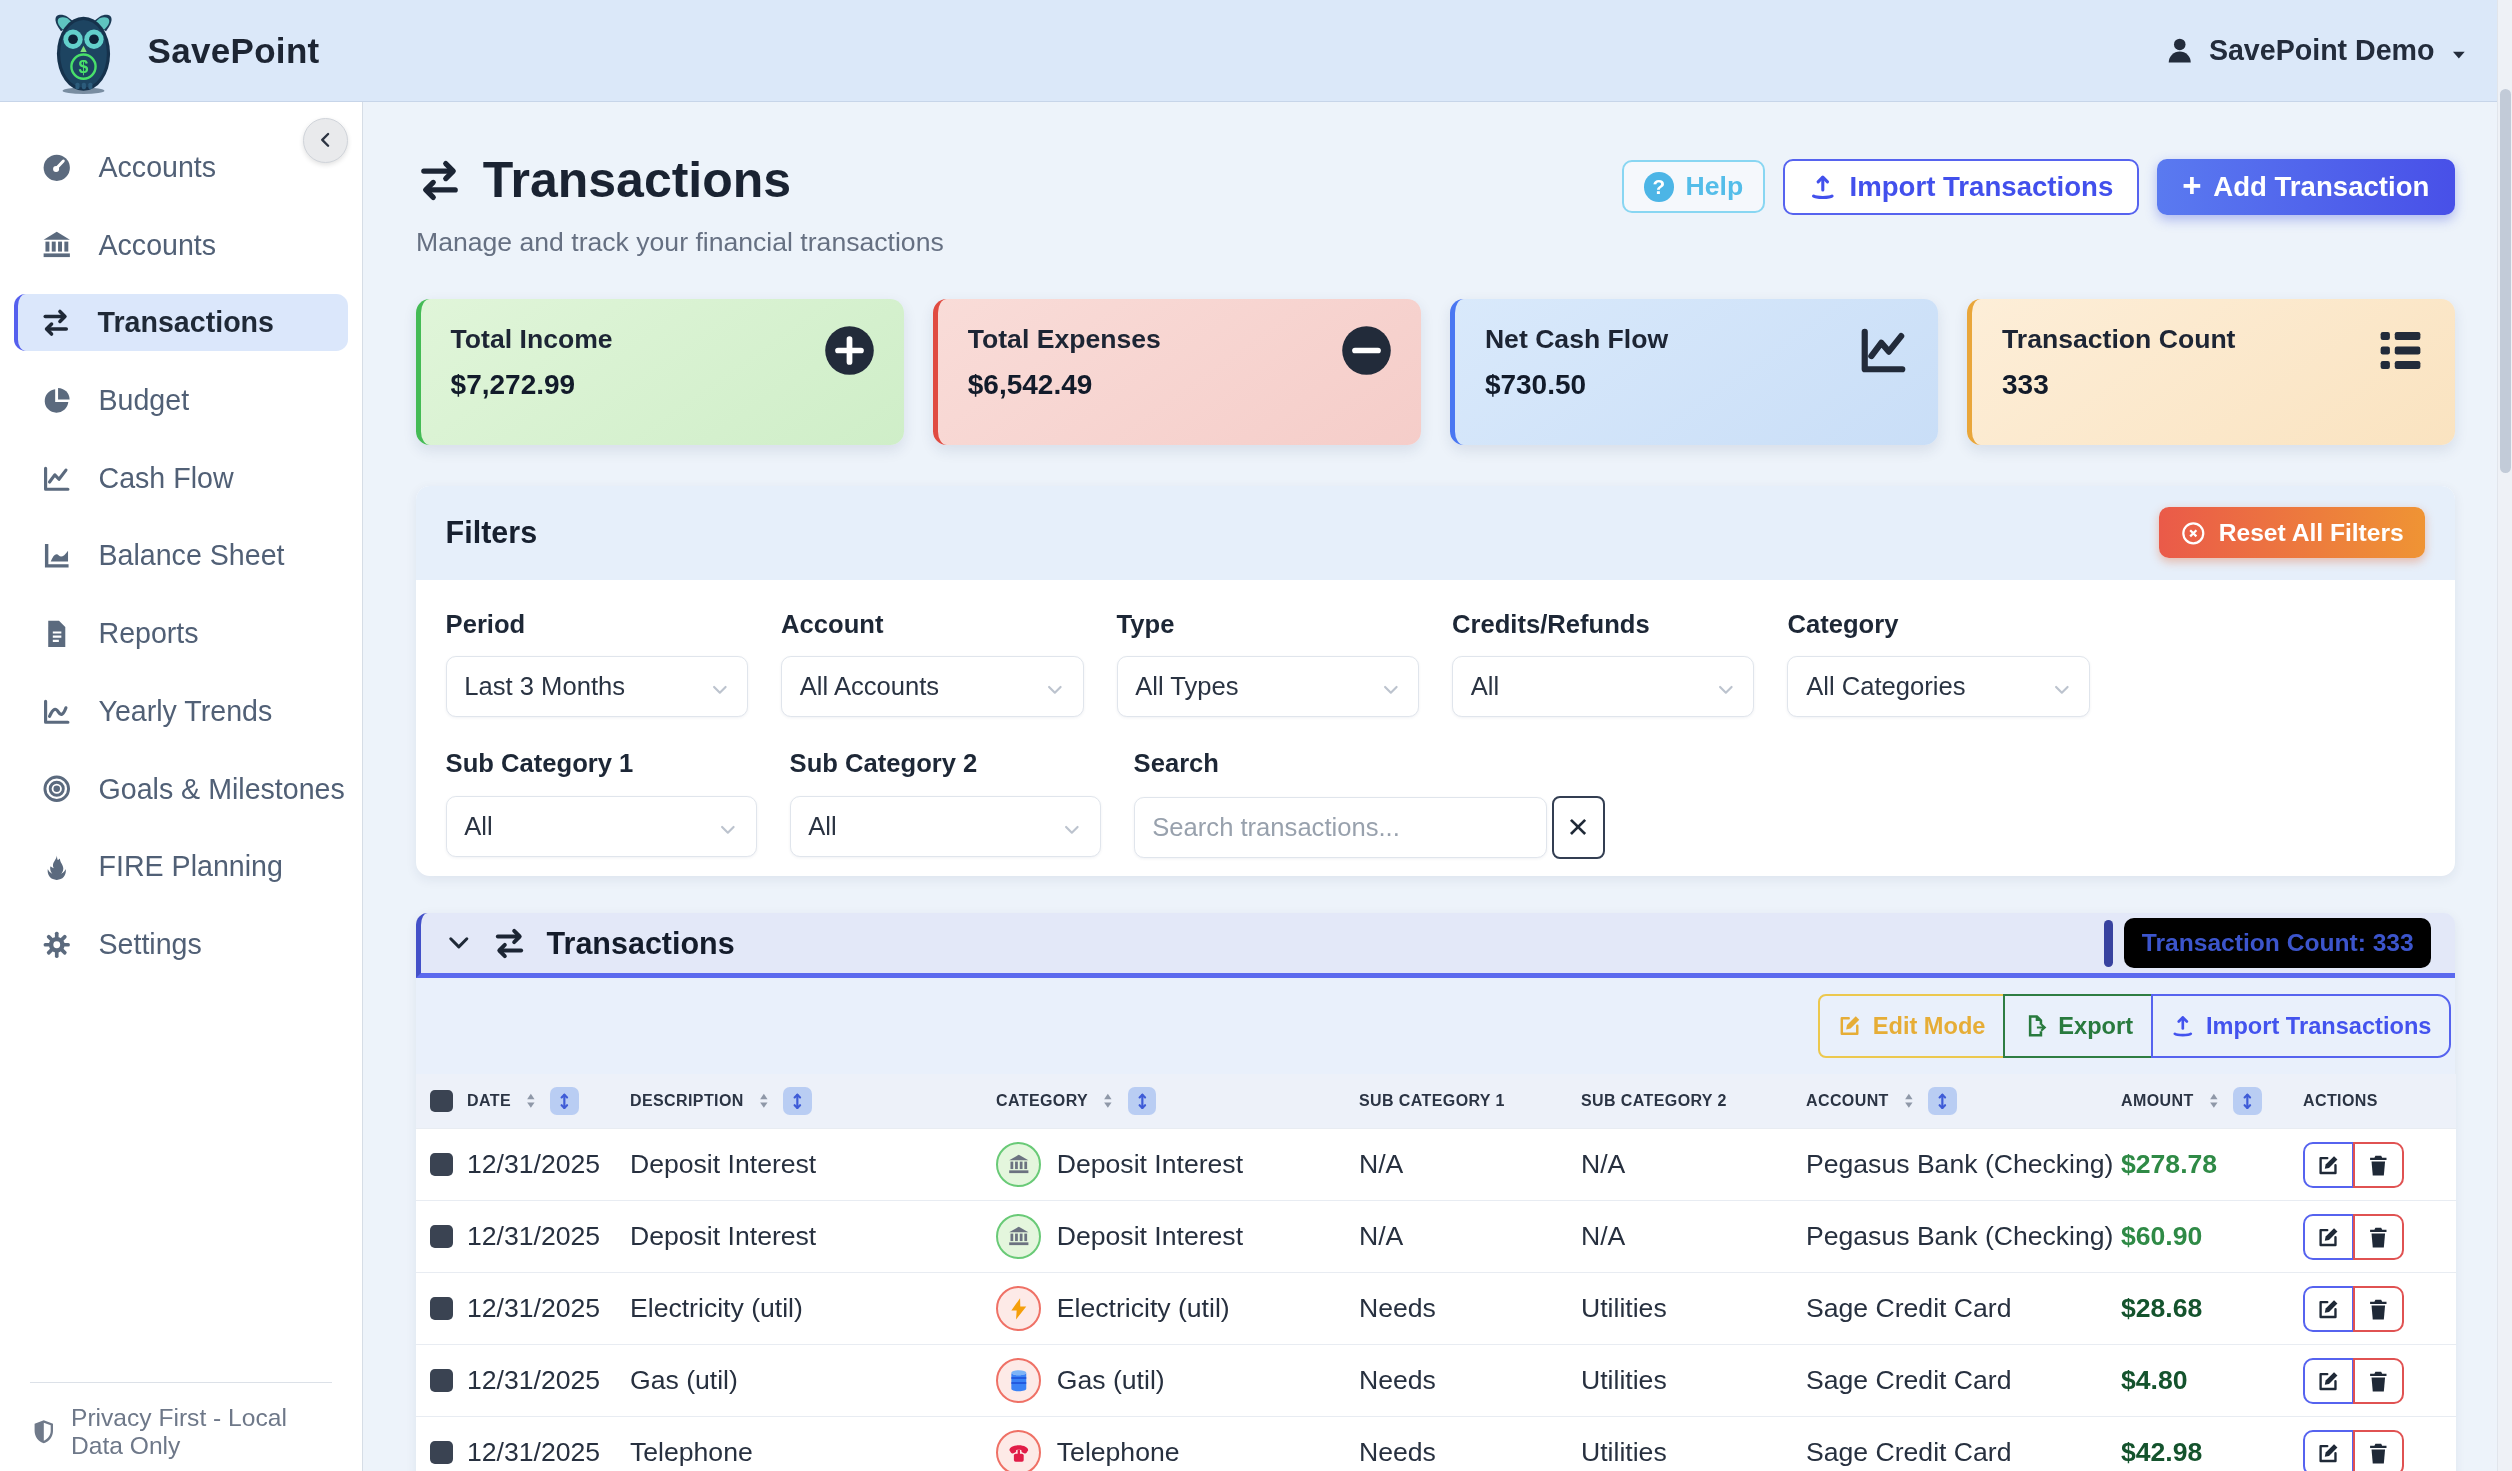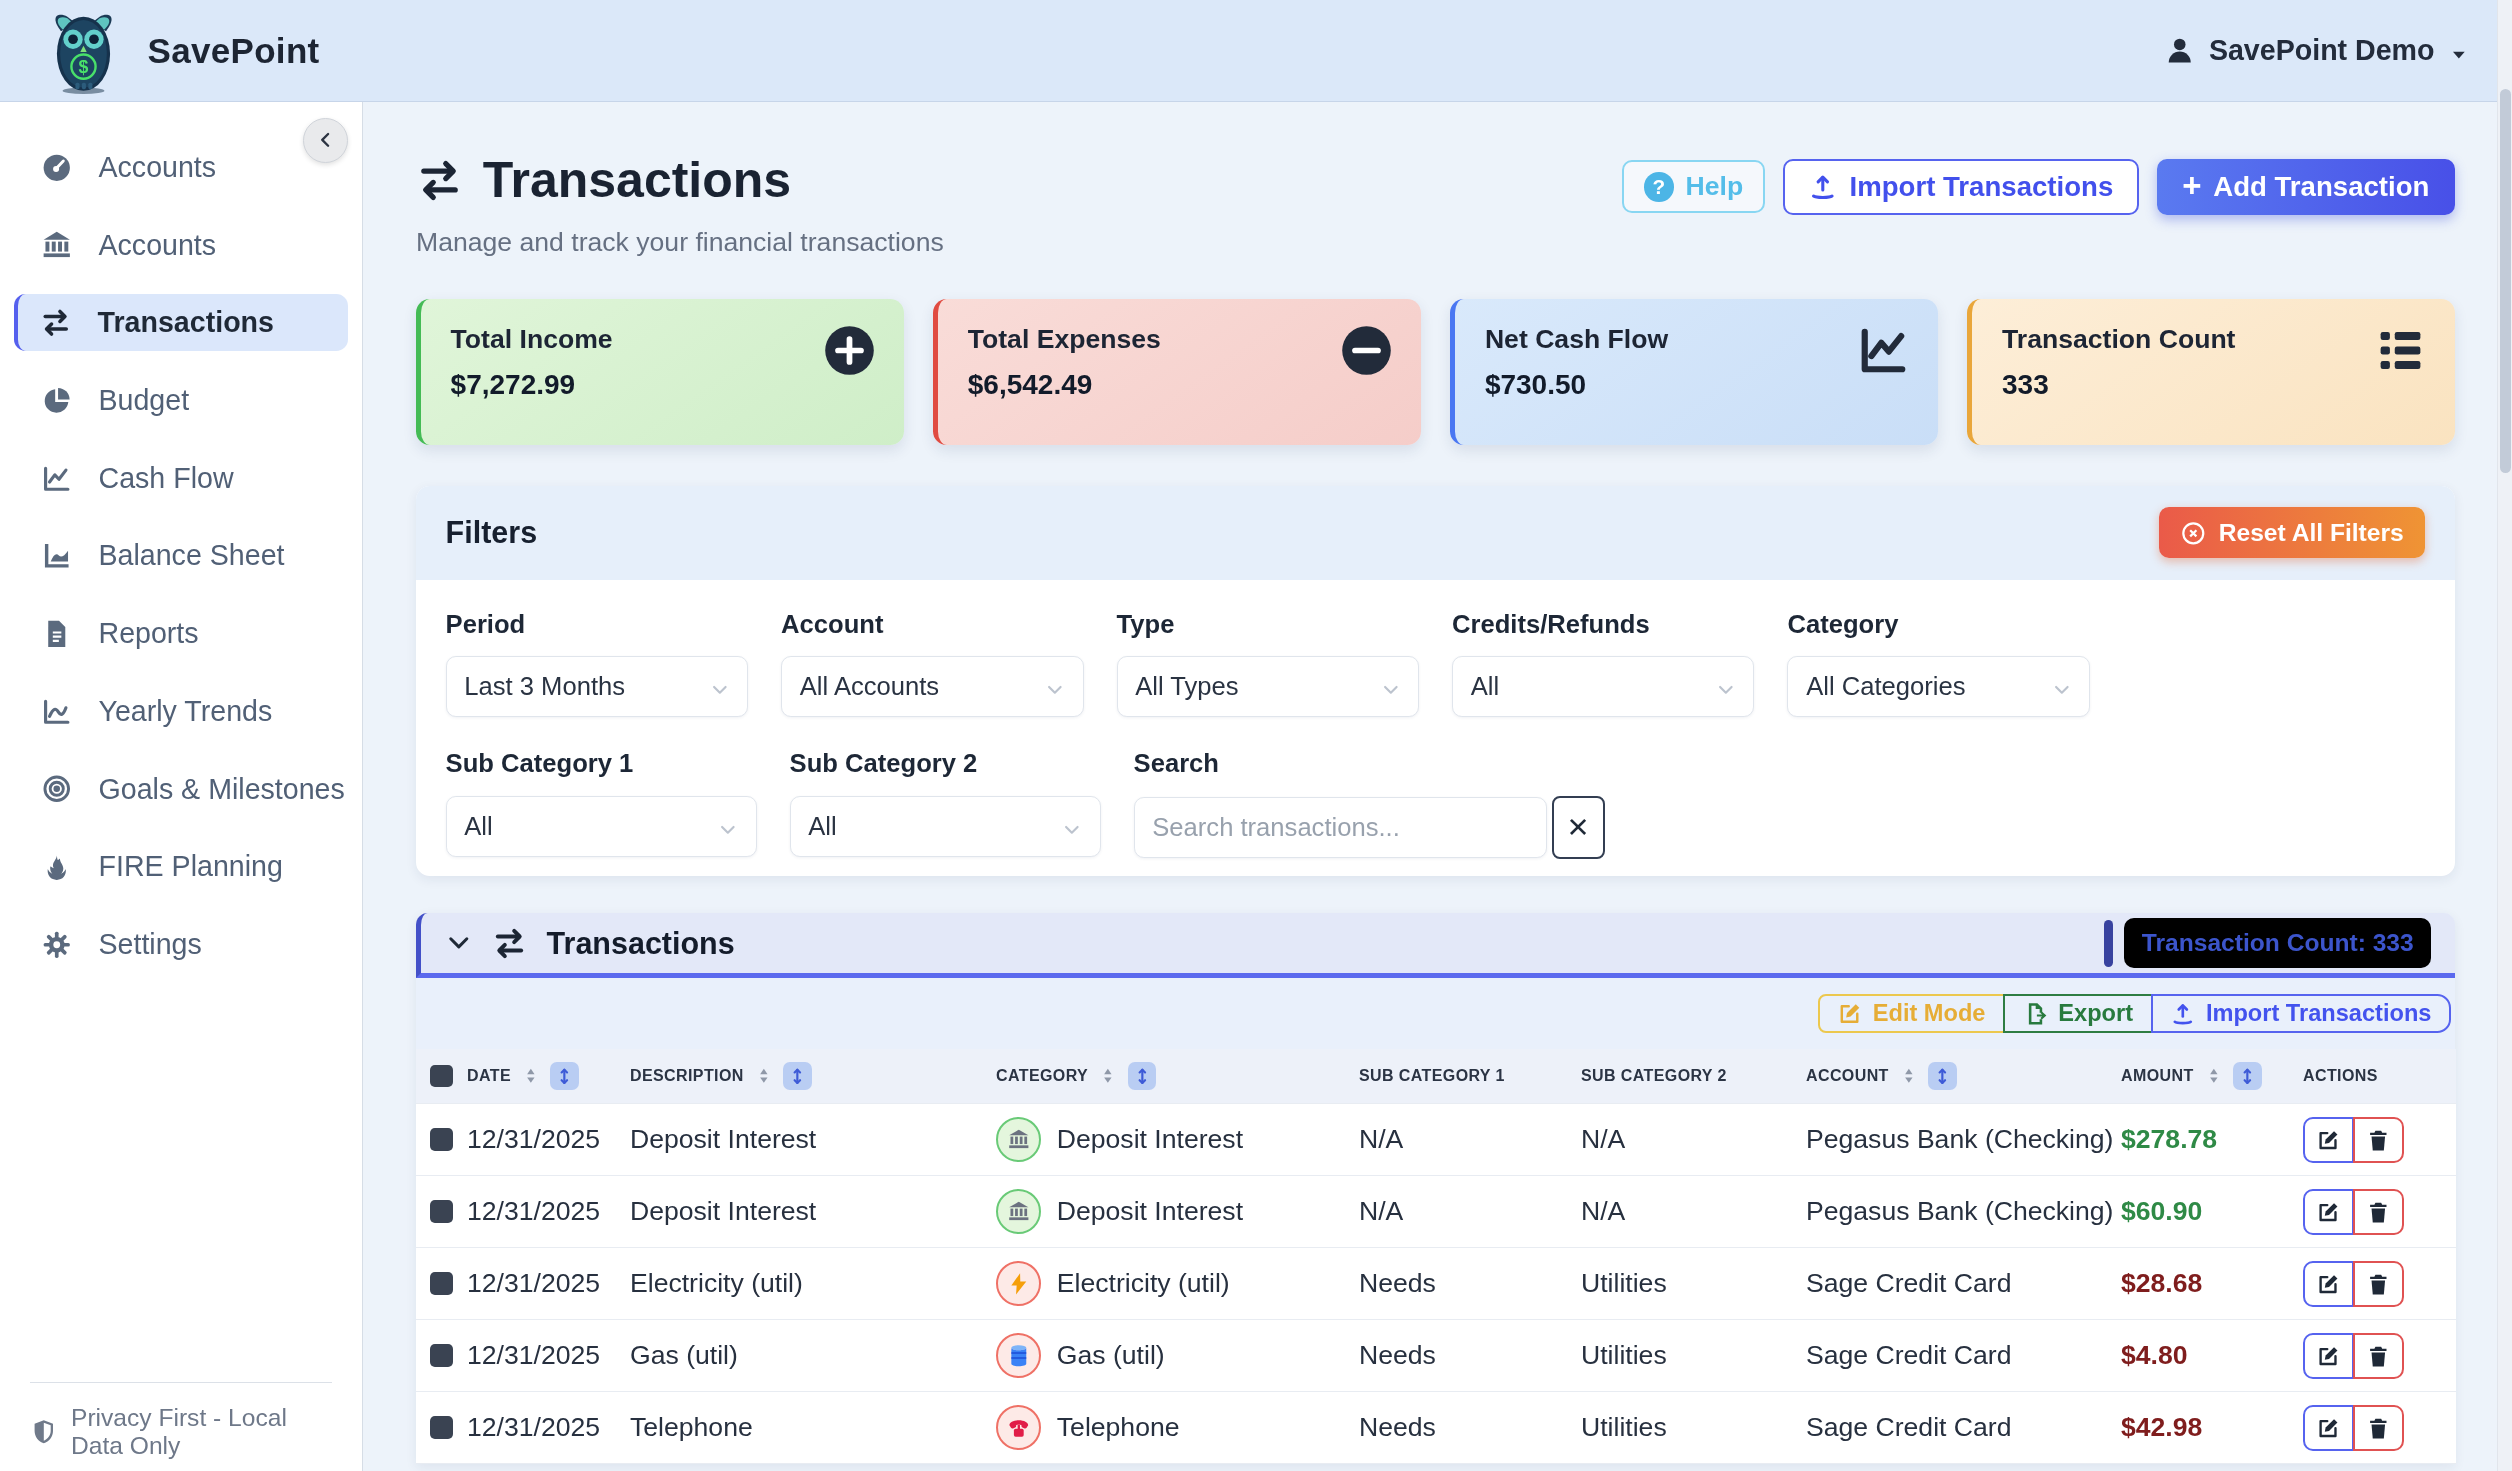--- a/index.html
+++ b/index.html
@@ -80,21 +80,21 @@
   .tx-panel { margin-top:37px; background:#e9f0fb; border-radius:11.8px 11.8px 0 0; box-shadow:0 3.9px 11.8px rgba(25,39,80,.07); }
   .tx-head { background:#e3e8f8; border-left:5.9px solid #4350c8; border-bottom:5.9px solid #5b69ee; border-radius:11.8px 11.8px 0 0; height:65px; display:flex; align-items:center; gap:19.7px; padding:0 23.6px; }
   .tx-head .chev-d { width:27.6px; height:27.6px; color:#1f2937; cursor:pointer; }
   .tx-head .ticon { width:35px; height:35px; color:#1c2534; }
   .tx-title { font-size:30.5px; font-weight:800; color:#141c2b; }
   .count-badge { margin-left:auto; display:flex; align-items:center; }
   .count-badge .bracket { width:8.9px; height:47px; background:#38429f; border-radius:4.9px; }
   .count-badge .pill { margin-left:11px; background:#000000; border-radius:9.9px; padding:10.8px 17.7px; font-size:24.6px; font-weight:700; color:#3c55cc; }
   .tx-toolbar { display:flex; justify-content:flex-end; padding:15.8px 3.9px 15.8px 0; }
   .tgroup { display:flex; }
-  .tbtn { height:39px; display:flex; align-items:center; gap:9.9px; padding:0 17.7px; background:transparent; border:2px solid; font-size:23.6px; font-weight:700; cursor:pointer; }
+  .tbtn { height:64px; display:flex; align-items:center; gap:9.9px; padding:0 17.7px; background:transparent; border:2px solid; font-size:23.6px; font-weight:700; cursor:pointer; }
   .tbtn svg { width:25.6px; height:25.6px; }
   .tbtn-edit { color:#e6ad36; border-color:#ecc84e; border-radius:7.9px 0 0 7.9px; }
   .tbtn-export { color:#287a3e; border-color:#2e7d43; margin-left:-2px; }
   .tbtn-import { color:#4353ee; border-color:#5663ef; margin-left:-2px; border-radius:0 13.8px 13.8px 0; }
 
   table.tx { width:100%; border-collapse:collapse; table-layout:fixed; }
   thead th { background:#edf1f9; height:55px; font-size:16px; font-weight:800; color:#2b3444; text-align:left; letter-spacing:0.4px; }
   .th-inner { display:flex; align-items:center; gap:9.9px; }
   .sort-ic { width:19.7px; height:19.7px; color:#8f98a8; flex:0 0 auto; }
   .filter-badge { width:28.6px; height:28.6px; border-radius:6.9px; background:#b9cdf3; display:flex; align-items:center; justify-content:center; flex:0 0 auto; cursor:pointer; }
@@ -102,21 +102,21 @@
   tbody td { background:#ffffff; height:72px; border-bottom:1px solid #e8ecf2; font-size:26.6px; color:#27303f; }
   tbody tr:first-child td { border-top:1px solid #e8ecf2; }
   .cbx { width:22.7px; height:22.7px; background:#3a4352; border-radius:4.9px; cursor:pointer; }
   .c-sel { text-align:center; } .c-sel .cbx { margin:0 auto; }
   .catcell { display:flex; align-items:center; gap:15.8px; }
   .catc { width:45px; height:45px; border-radius:50%; display:flex; align-items:center; justify-content:center; flex:0 0 auto; }
   .catc svg { width:25.6px; height:25.6px; }
   .catc.income { background:#e4f6dd; border:2px solid #69ca77; }
   .catc.expense { background:#fdeae7; border:2px solid #ef7166; }
   .c-amt { font-weight:700; }
-  .c-amt.pos { color:#2f8a46; } .c-amt.neg { color:#7f1d1d; }
+  .c-amt.pos { color:#2f8a46; } .c-amt.neg { color:#14532d; }
   .agrp { display:flex; }
   .abtn { width:51px; height:46px; background:#fff; display:flex; align-items:center; justify-content:center; cursor:pointer; color:#1f2937; }
   .abtn svg { width:24.6px; height:24.6px; }
   .abtn.edit { border:2px solid #5663ef; border-radius:9.9px 0 0 9.9px; }
   .abtn.del { border:2px solid #e05252; border-radius:0 9.9px 9.9px 0; margin-left:-1px; }
 
   
   .vscroll { position:absolute; right:0; top:0; width:15.8px; height:1472px; background:#eef1f6; border-left:1px solid #e1e5eb; }
   .vscroll .thumb { position:absolute; right:2px; top:89px; width:10.8px; height:384px; border-radius:5.9px; background:#c2cbd8; }
 </style>

